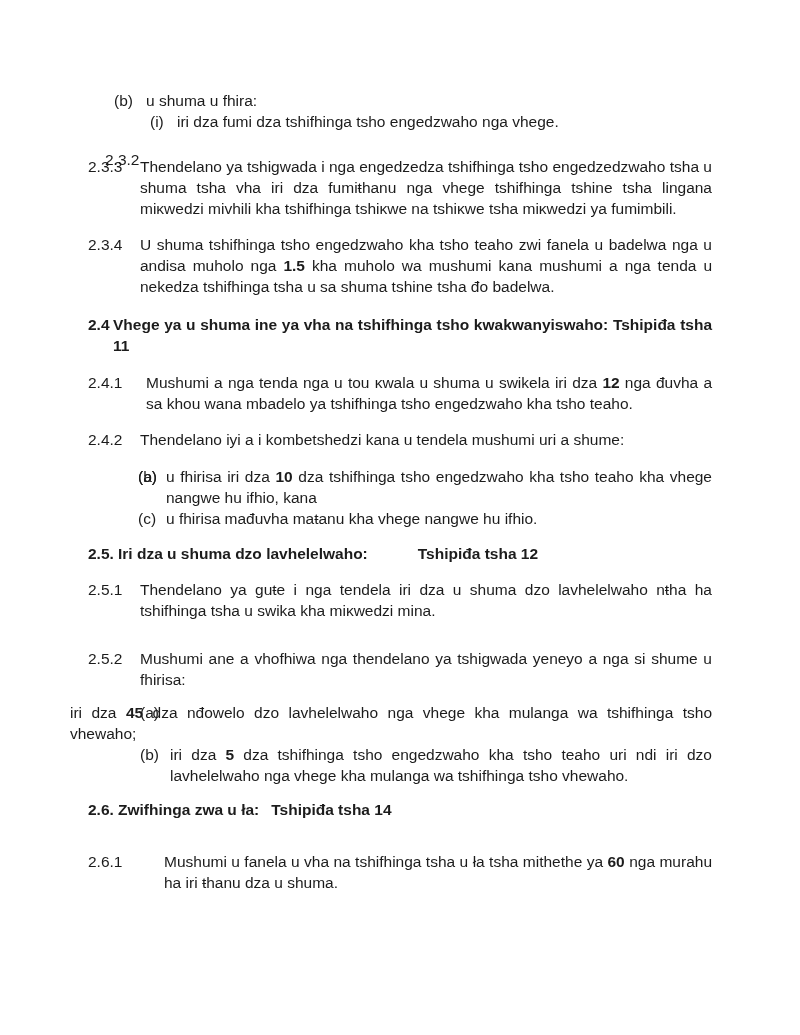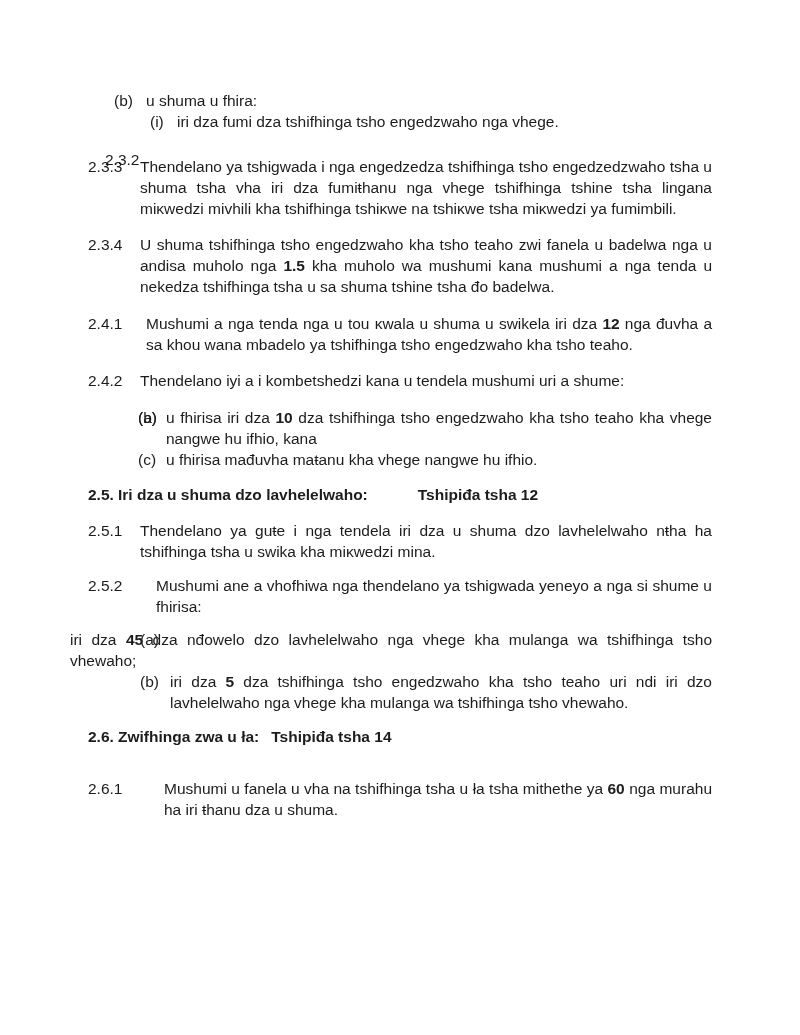--- a/index.html
+++ b/index.html
@@ -64,20 +64,24 @@
         <span class="marker" style="left: 105px;">2.3.2</span>
       </div>
       <div class="para just" style="margin-top: 24px;">
         <span class="marker" style="left: 88px;">2.3.3</span>
         <div class="pbody" style="margin-left: 140px;"><span>Thendelano ya tshigwada i nga engedzedza tshifhinga tsho engedzedzwaho tsha u shuma tsha vha iri dza fumiŧhanu nga vhege tshifhinga tshine tsha lingana miĸwedzi mivhili kha tshifhinga tshiĸwe na tshiĸwe tsha miĸwedzi ya fumimbili.</span></div>
       </div>
       <div class="para just" style="margin-top: 15px;">
         <span class="marker" style="left: 88px;">2.3.4</span>
         <div class="pbody" style="margin-left: 140px;"><span>U shuma tshifhinga tsho engedzwaho kha tsho teaho zwi fanela u badelwa nga u andisa muholo nga </span><b>1.5</b><span> kha muholo wa mushumi kana mushumi a nga tenda u nekedza tshifhinga tsha u sa shuma tshine tsha đo badelwa.</span></div>
       </div>
+      <div class="para bold just" style="margin-top: 17px;">
+        <span class="marker" style="left: 88px;">2.4</span>
+        <div class="pbody" style="margin-left: 113px;"><span>Vhege ya u shuma ine ya vha na tshifhinga tsho kwakwanyiswaho: Tshipiđa tsha 11</span></div>
+      </div>
       <div class="para just" style="margin-top: 16px; padding-left: 6px;">
         <span class="marker" style="left: 88px;">2.4.1</span>
         <div class="pbody" style="margin-left: 140px;"><span>Mushumi a nga tenda nga u tou ĸwala u shuma u swikela iri dza </span><b>12</b><span> nga đuvha a sa khou wana mbadelo ya tshifhinga tsho engedzwaho kha tsho teaho.</span></div>
       </div>
       <div class="para" style="margin-top: 15px;">
         <span class="marker" style="left: 88px;">2.4.2</span>
         <div class="pbody" style="margin-left: 140px;"><span>Thendelano iyi a i kombetshedzi kana u tendela mushumi uri a shume:</span></div>
       </div>
       <div class="para" style="margin-top: 16px;">
         <span class="marker" style="left: 138px;">(a)</span>
@@ -91,21 +95,21 @@
         <div class="pbody" style="margin-left: 166px;"><span>u fhirisa mađuvha maŧanu kha vhege nangwe hu ifhio.</span></div>
       </div>
       <div class="para bold" style="margin-top: 14px;">
         <span class="marker" style="left: 88px;">2.5.</span>
         <div class="pbody" style="margin-left: 118px;"><span>Iri dza u shuma dzo lavhelelwaho:</span><span class="gap" style="padding-left: 50px;"></span><span>Tshipiđa tsha 12</span></div>
       </div>
       <div class="para just" style="margin-top: 15px;">
         <span class="marker" style="left: 88px;">2.5.1</span>
         <div class="pbody" style="margin-left: 140px;"><span>Thendelano ya guŧe i nga tendela iri dza u shuma dzo lavhelelwaho nŧha ha tshifhinga tsha u swika kha miĸwedzi mina.</span></div>
       </div>
-      <div class="para just" style="margin-top: 13px; padding-left: 16px;">
+      <div class="para just" style="margin-top: 27px;">
         <span class="marker" style="left: 88px;">2.5.2</span>
         <div class="pbody" style="margin-left: 140px;"><span>Mushumi ane a vhofhiwa nga thendelano ya tshigwada yeneyo a nga si shume u fhirisa:</span></div>
       </div>
       <div class="para just" style="margin-top: 12px;">
         <span class="marker" style="left: 140px;">(a)</span>
         <div class="pbody" style="margin-left: 70px;"><span>iri dza </span><b>45</b><span> dza nđowelo dzo lavhelelwaho nga vhege kha mulanga wa tshifhinga tsho vhewaho;</span></div>
       </div>
       <div class="para just" style="margin-top: 0px;">
         <span class="marker" style="left: 140px;">(b)</span>
         <div class="pbody" style="margin-left: 170px;"><span>iri dza </span><b>5</b><span> dza tshifhinga tsho engedzwaho kha tsho teaho uri ndi iri dzo lavhelelwaho nga vhege kha mulanga wa tshifhinga tsho vhewaho.</span></div>

